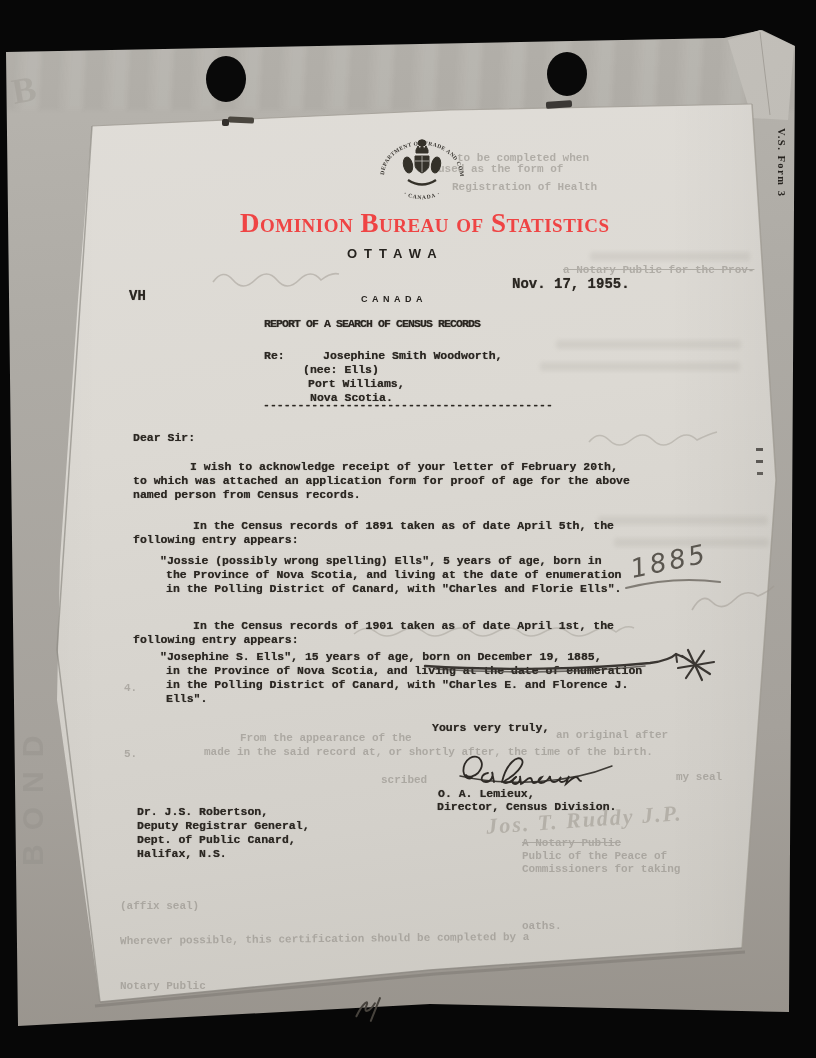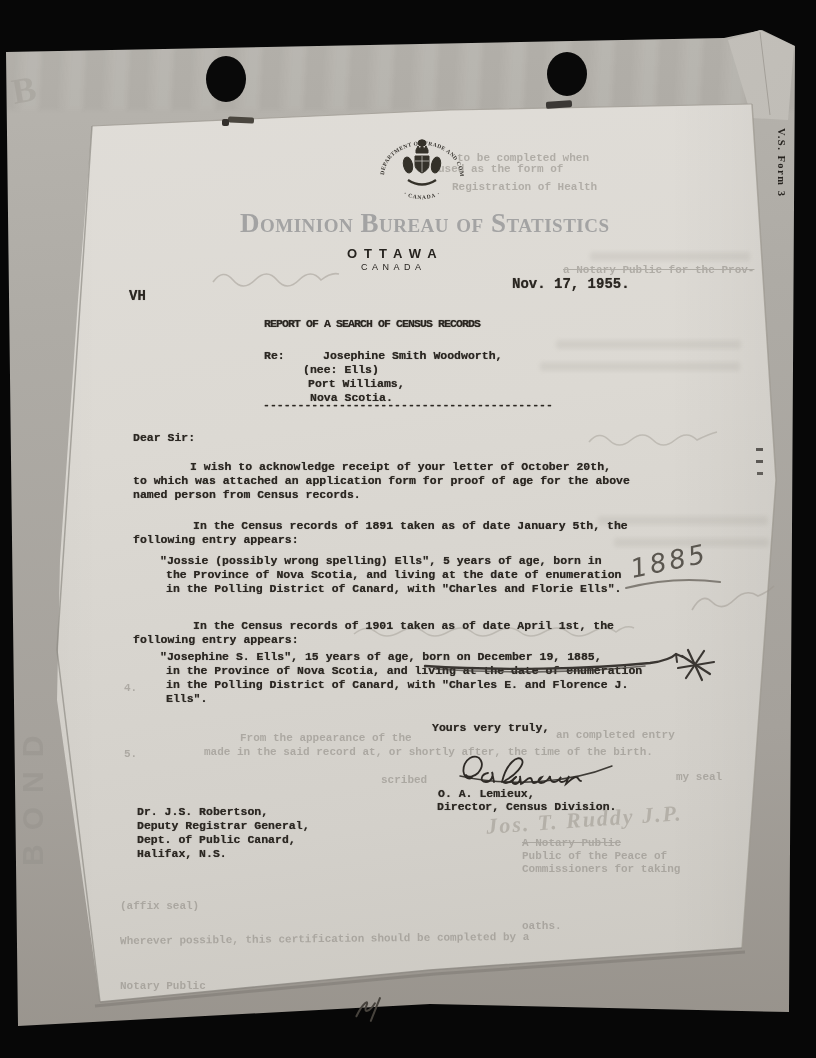--- a/index.html
+++ b/index.html
@@ -18,25 +18,25 @@
     background:linear-gradient(90deg,rgba(0,0,0,.04) 0%,rgba(0,0,0,0) 12%,rgba(0,0,0,0) 82%,rgba(0,0,0,.06) 100%);}
   .hole{position:absolute;background:#090909;border-radius:50%;}
   .tear{position:absolute;left:0;top:0;width:816px;height:1058px;
     clip-path:polygon(728px 40px,760px 30px,794px 46px,788px 120px,752px 118px);
     background:linear-gradient(140deg,#cac7c1,#b4b1ab);}
   .t{position:absolute;font:700 11.5px/12px "Liberation Mono",monospace;color:#2b2722;
      white-space:pre;text-shadow:0 0 .7px rgba(43,39,34,.75);}
   .t-big{font-size:14px;line-height:14px;}
   .t-head{letter-spacing:-0.9px;}
   .org{position:absolute;font-family:"Liberation Serif",serif;font-weight:700;font-variant:small-caps;
-       font-size:27px;color:#a3a3a3;letter-spacing:.5px;}
+       font-size:27px;color:#ef4444;letter-spacing:.5px;}
   .city{position:absolute;font-family:"Liberation Sans",sans-serif;font-weight:700;font-size:13px;
         letter-spacing:7px;color:#26231f;}
-  .country{position:absolute;font-family:"Liberation Sans",sans-serif;font-weight:400;font-size:9px;
-        letter-spacing:4.5px;color:#26231f;}
+  .country{position:absolute;font-family:"Liberation Sans",sans-serif;font-weight:700;font-size:9px;
+        letter-spacing:4.5px;color:#26231f;margin-top:32px;}
   .g{position:absolute;font:700 11px/12px "Liberation Mono",monospace;color:#8b8780;opacity:.55;white-space:pre;}
   .g-strike{text-decoration:line-through;}
   .g-script{font:italic 700 22px/24px "Liberation Serif",serif;color:#979289;opacity:.5;letter-spacing:2px;}
   .g-emboss{font:700 36px/36px "Liberation Serif",serif;color:#99958e;opacity:.38;}
   .pencil{position:absolute;font:italic 400 26px/26px "DejaVu Sans",sans-serif;color:#5a564f;
           letter-spacing:3px;transform:rotate(-12deg);}
   .vlabel{position:absolute;writing-mode:vertical-rl;font:700 10.5px/11px "Liberation Serif",serif;
           color:#26231f;letter-spacing:1.5px;}
   .watermark{position:absolute;writing-mode:vertical-rl;transform:rotate(180deg);
      font:700 30px "Liberation Sans",sans-serif;color:#8e8b85;opacity:.33;letter-spacing:14px;}
@@ -80,21 +80,21 @@
 
   <div class="vlabel" style="left:776px;top:128px;height:95px;">V.S. Form 3</div>
 
   <div class="g" style="left:457px;top:152px;">to be completed when</div>
   <div class="g" style="left:438px;top:163px;">used as the form of</div>
   <div class="g" style="left:452px;top:181px;">Registration of Health</div>
   <div class="g g-strike" style="left:563px;top:264px;">a Notary Public for the Prov-</div>
   <div class="g" style="left:124px;top:682px;">4.</div>
   <div class="g" style="left:124px;top:748px;">5.</div>
   <div class="g" style="left:240px;top:732px;">From the appearance of the</div>
-  <div class="g" style="left:556px;top:729px;">an completed entry</div>
+  <div class="g" style="left:556px;top:729px;">an original after</div>
   <div class="g" style="left:204px;top:746px;">made in the said record at, or shortly after, the time of the birth.</div>
   <div class="g" style="left:381px;top:774px;">scribed</div>
   <div class="g" style="left:676px;top:771px;">my seal</div>
   <div class="g g-strike" style="left:522px;top:837px;">A Notary Public</div>
   <div class="g" style="left:522px;top:850px;">Public of the Peace of</div>
   <div class="g" style="left:522px;top:863px;">Commissioners for taking</div>
   <div class="g" style="left:522px;top:876px;margin-top:44px;">oaths.</div>
   <div class="g" style="left:120px;top:900px;">(affix seal)</div>
   <div class="g" style="left:120px;top:933px;transform:rotate(-.6deg);">Wherever possible, this certification should be completed by a</div>
   <div class="g" style="left:120px;top:980px;">Notary Public</div>
@@ -151,25 +151,25 @@
 
   <div class="t" style="left:264px;top:350px;">Re:</div>
   <div class="t" style="left:306px;top:350px;margin-left:17px;">Josephine Smith Woodworth,</div>
   <div class="t" style="left:303px;top:364px;">(nee: Ells)</div>
   <div class="t" style="left:308px;top:378px;">Port Williams,</div>
   <div class="t" style="left:310px;top:392px;">Nova Scotia.</div>
   <div class="t" style="left:263px;top:399px;">------------------------------------------</div>
 
   <div class="t" style="left:133px;top:432px;">Dear Sir:</div>
 
-  <div class="t" style="left:190px;top:461px;">I wish to acknowledge receipt of your letter of October 20th,</div>
+  <div class="t" style="left:190px;top:461px;">I wish to acknowledge receipt of your letter of February 20th,</div>
   <div class="t" style="left:133px;top:475px;">to which was attached an application form for proof of age for the above</div>
   <div class="t" style="left:133px;top:489px;">named person from Census records.</div>
 
-  <div class="t" style="left:193px;top:520px;">In the Census records of 1891 taken as of date January 5th, the</div>
+  <div class="t" style="left:193px;top:520px;">In the Census records of 1891 taken as of date April 5th, the</div>
   <div class="t" style="left:133px;top:534px;">following entry appears:</div>
 
   <div class="t" style="left:160px;top:555px;">"Jossie (possibly wrong spelling) Ells", 5 years of age, born in</div>
   <div class="t" style="left:166px;top:569px;">the Province of Nova Scotia, and living at the date of enumeration</div>
   <div class="t" style="left:166px;top:583px;">in the Polling District of Canard, with "Charles and Florie Ells".</div>
 
   <div class="t" style="left:193px;top:620px;">In the Census records of 1901 taken as of date April 1st, the</div>
   <div class="t" style="left:133px;top:634px;">following entry appears:</div>
 
   <div class="t" style="left:160px;top:651px;">"Josephine S. Ells", 15 years of age, born on December 19, 1885,</div>

